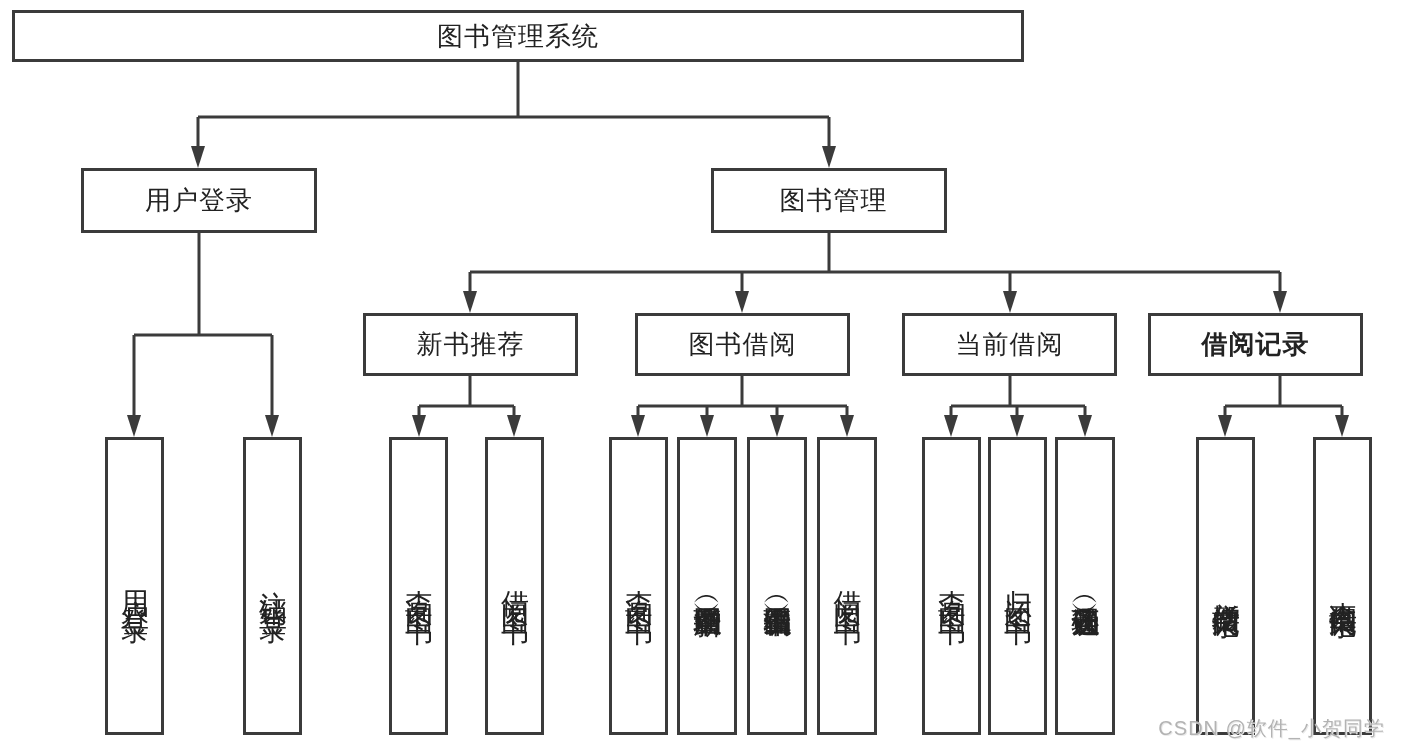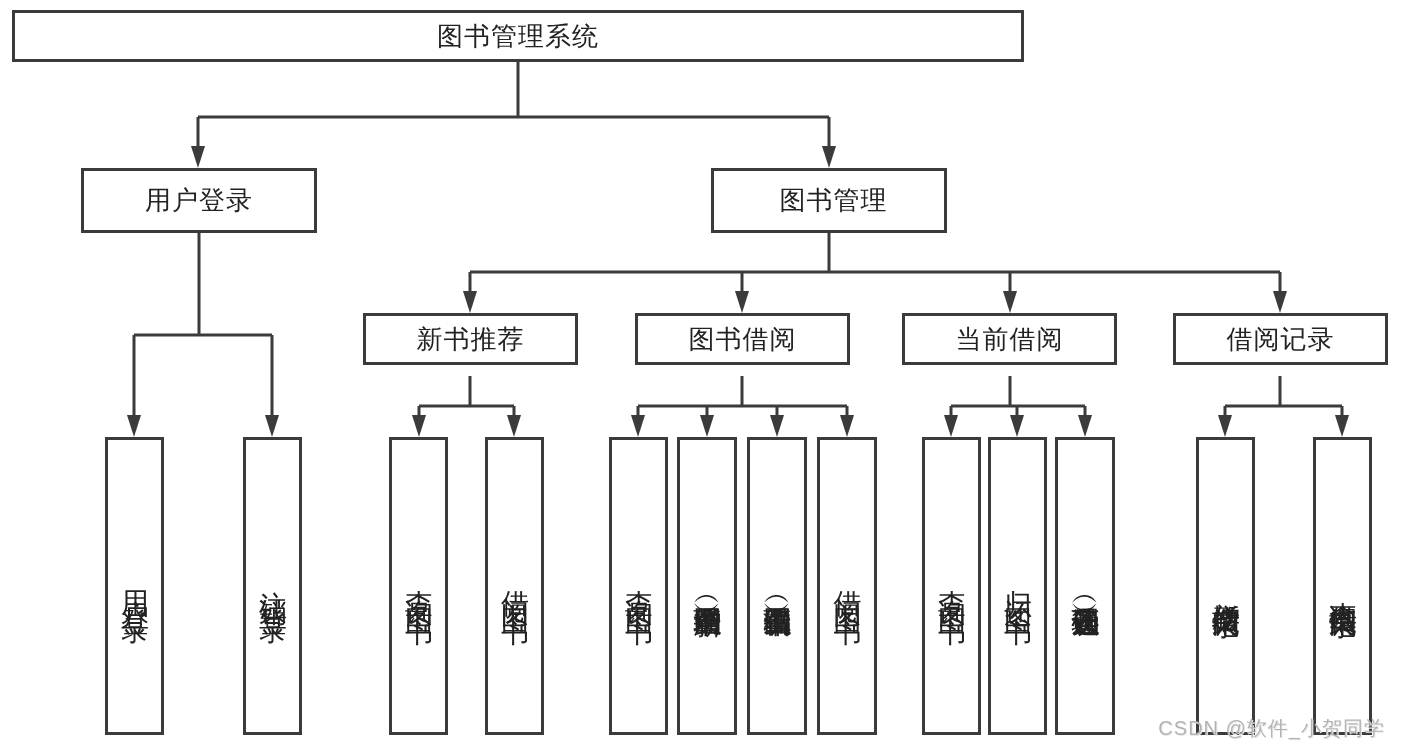--- a/index.html
+++ b/index.html
@@ -47,25 +47,25 @@
   .hlabel {
     font-size: 26px;
     letter-spacing: 1px;
     color: var(--text);
     white-space: nowrap;
   }
   .node.root  { left: 12px;  top: 10px;  width: 1012px; height: 52px; }
   .node.lv2   { top: 168px; width: 236px; height: 65px; }
   .node.lv2.b0 { left: 81px; }
   .node.lv2.b1 { left: 711px; padding-left: 9px; }
-  .node.lv3   { top: 313px; width: 215px; height: 52px; }
+  .node.lv3   { top: 313px; width: 215px; height: 63px; }
   .node.lv3.s0 { left: 363px; }
   .node.lv3.s1 { left: 635px; }
   .node.lv3.s2 { left: 902px; }
-  .node.lv3.s3 { left: 1173px; }
+  .node.lv3.s3 { left: 1148px; font-weight: bold; }
   .node.leaf  { top: 437px; width: 59px; height: 298px; }
   .node.leaf.wide60 { width: 60px; }
   .vlabel {
     writing-mode: vertical-rl;
     text-orientation: mixed;
     font-size: 28px;
     color: var(--text);
     white-space: nowrap;
   }
   .ls-wide   { letter-spacing: 9px; }

